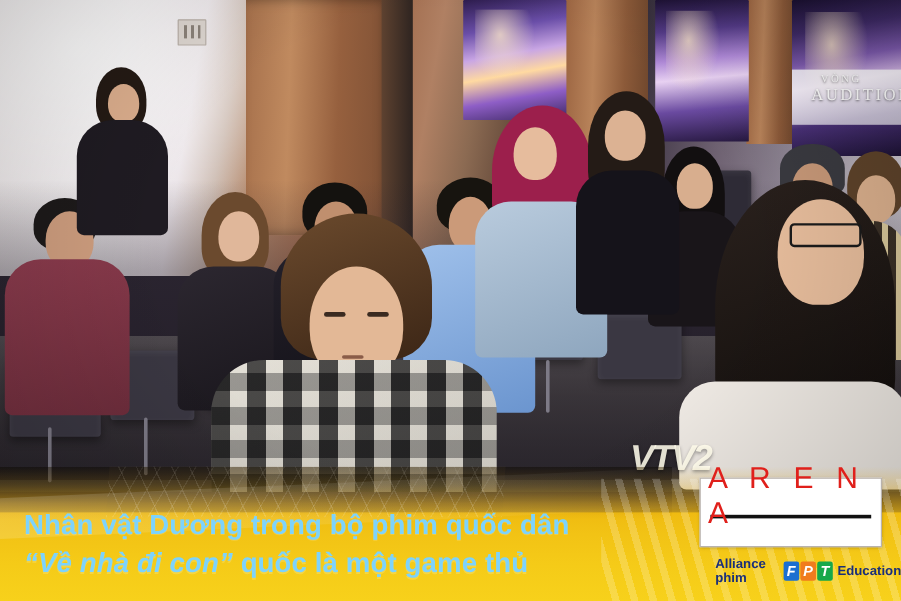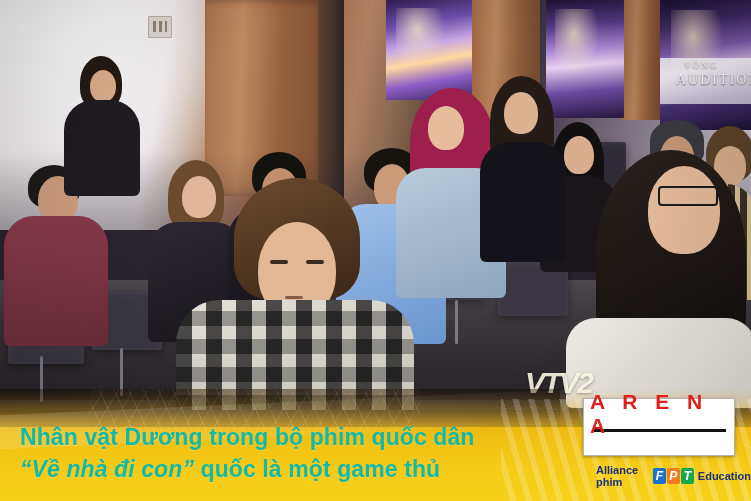--- a/index.html
+++ b/index.html
@@ -123,21 +123,21 @@
   }
   
   .stripes{
     position:absolute;right:0;top:10px;width:250px;height:102px;
     background:repeating-linear-gradient(74deg,
       rgba(255,255,255,.00) 0 9px,
       rgba(255,255,255,.20) 9px 15px);
   }
 
   .cap{
-    position:absolute;color:#14b8a6;font-weight:bold;white-space:nowrap;
+    position:absolute;color:#7dd3fc;font-weight:bold;white-space:nowrap;
     text-shadow:0 1px 0 rgba(255,255,255,.18);
   }
   .cap1{left:20px;top:424px;font-size:23px;letter-spacing:.1px;}
   .cap2{left:20px;top:456px;font-size:23px;letter-spacing:.1px;}
   .cap2 .ital{font-style:italic;}
 
   
   .vtv{
     position:absolute;left:525px;top:366px;font-size:30px;font-weight:bold;
     font-family:"Liberation Sans",sans-serif;font-style:italic;
@@ -146,21 +146,21 @@
   }
 
   
   #logo{
     position:absolute;left:583px;top:398px;width:150px;height:56px;
     background:#fff;border:1px solid #b9b3ae;
     box-shadow:0 1px 3px rgba(0,0,0,.35);
   }
   .arena{
     height:30px;display:flex;align-items:center;justify-content:center;
-    color:#e0201b;font-weight:bold;font-size:21px;letter-spacing:6px;
+    color:#e0201b;font-weight:normal;font-size:25px;letter-spacing:6px;
     padding-left:6px;
   }
   .rule{height:3px;background:#111;margin:0 8px;}
   .mm{
     height:21px;margin:1px 8px 0;background:#f7d400;
     display:flex;align-items:center;justify-content:center;
     color:#111;font-weight:bold;font-size:14px;letter-spacing:1.6px;
   }
 
   

